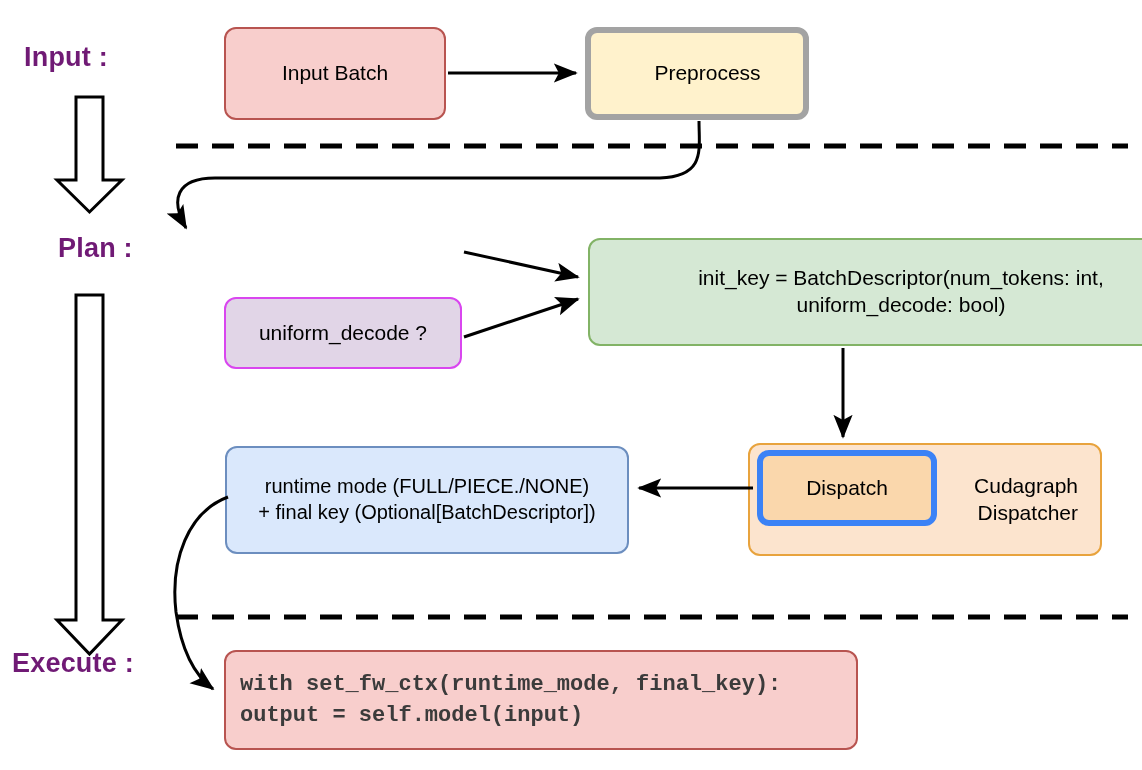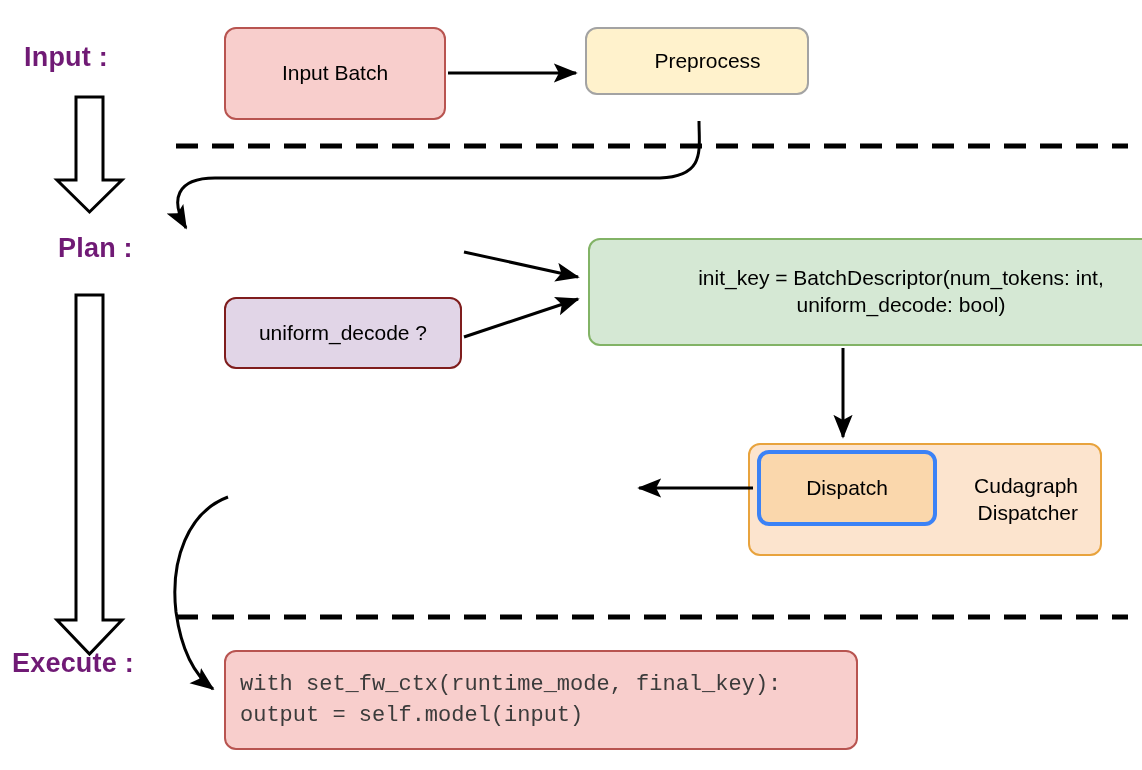--- a/index.html
+++ b/index.html
@@ -81,45 +81,49 @@
 <div id="diagram">
 
   <div class="stage-label" style="left:24px; top:42px;">Input :</div>
   <div class="stage-label" style="left:46px; top:233px;margin-left:12px;">Plan :</div>
   <div class="stage-label" style="left:12px; top:648px;">Execute :</div>
 
   <div class="node" style="left:224px; top:27px; width:222px; height:93px; background:#f8cecc; border:2px solid #b85450;">
     <span class="node-text">Input Batch</span>
   </div>
 
-  <div class="node" style="left:585px; top:27px; width:224px; height:68px; background:#fff2cc; border:2px solid #a3a3a3;padding-left:31px;">
+  <div class="node" style="left:585px; top:27px; width:224px; height:93px; background:#fff2cc; border:6px solid #a3a3a3;padding-left:31px;">
     <span class="node-text">Preprocess</span>
   </div>
 
 
-  <div class="node" style="left:224px; top:297px; width:238px; height:72px; background:#e1d5e7; border:2px solid #7f1d1d;">
+  <div class="node" style="left:224px; top:297px; width:238px; height:72px; background:#e1d5e7; border:2px solid #d946ef;">
     <span class="node-text">uniform_decode ?</span>
   </div>
 
   <div class="node" style="left:588px; top:238px; width:596px; height:108px; background:#d5e8d4; border:2px solid #82b366;padding-left:40px;">
     <span class="node-text">init_key = BatchDescriptor(num_tokens: int,
 uniform_decode: bool)</span>
   </div>
 
   <div class="node group-outer" style="left:748px; top:443px; width:354px; height:113px; background:#fce4ce; border:2px solid #e8a33d;">
     <span class="node-text" style="width:168px;">Cudagraph
 Dispatcher</span>
   </div>
 
-  <div class="node" style="left:757px; top:450px; width:180px; height:76px; background:#fad7ac; border:4px solid #3b82f6;">
+  <div class="node" style="left:757px; top:450px; width:180px; height:76px; background:#fad7ac; border:6px solid #3b82f6;">
     <span class="node-text">Dispatch</span>
   </div>
 
+  <div class="node" style="left:225px; top:446px; width:404px; height:108px; background:#dae8fc; border:2px solid #6c8ebf; font-size:20px;">
+    <span class="node-text">runtime mode (FULL/PIECE./NONE)
++ final key (Optional[BatchDescriptor])</span>
+  </div>
 
-  <div class="node code" style="left:224px; top:650px; width:634px; height:100px; background:#f8cecc; border:2px solid #b85450;">
+  <div class="node code" style="left:224px; top:650px; width:634px; height:100px; background:#f8cecc; border:2px solid #b85450;font-weight:bold;">
     <span class="node-text">with set_fw_ctx(runtime_mode, final_key):
     output = self.model(input)</span>
   </div>
 
   <svg class="svg-layer" viewBox="0 0 1142 770" xmlns="http://www.w3.org/2000/svg">
     <defs>
       <marker id="arrowhead" markerWidth="9" markerHeight="9" refX="7.4" refY="3.2" orient="auto" markerUnits="strokeWidth">
         <path d="M0,0 L8,3.2 L0,6.4 L1.7,3.2 Z" fill="#000000"></path>
       </marker>
     </defs>

